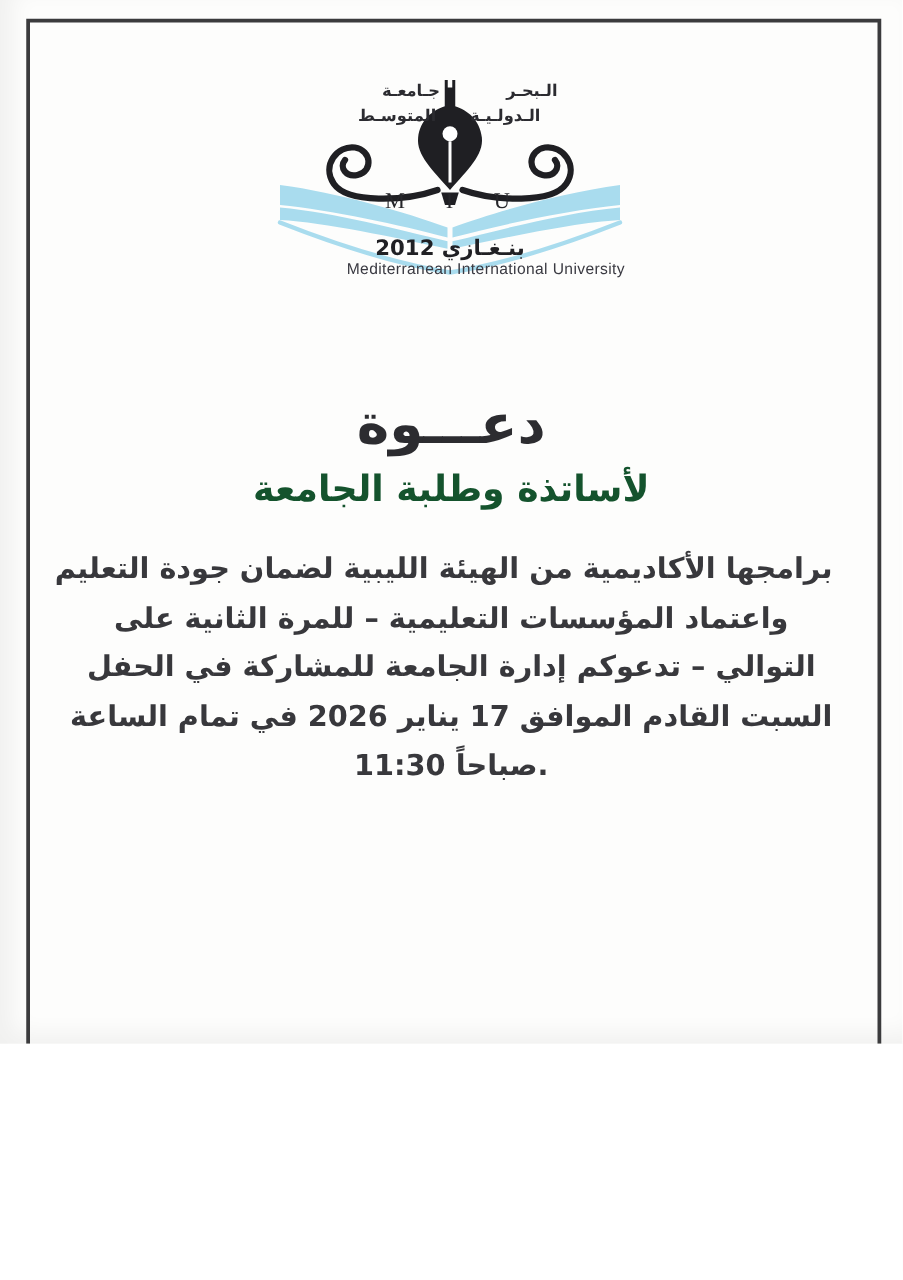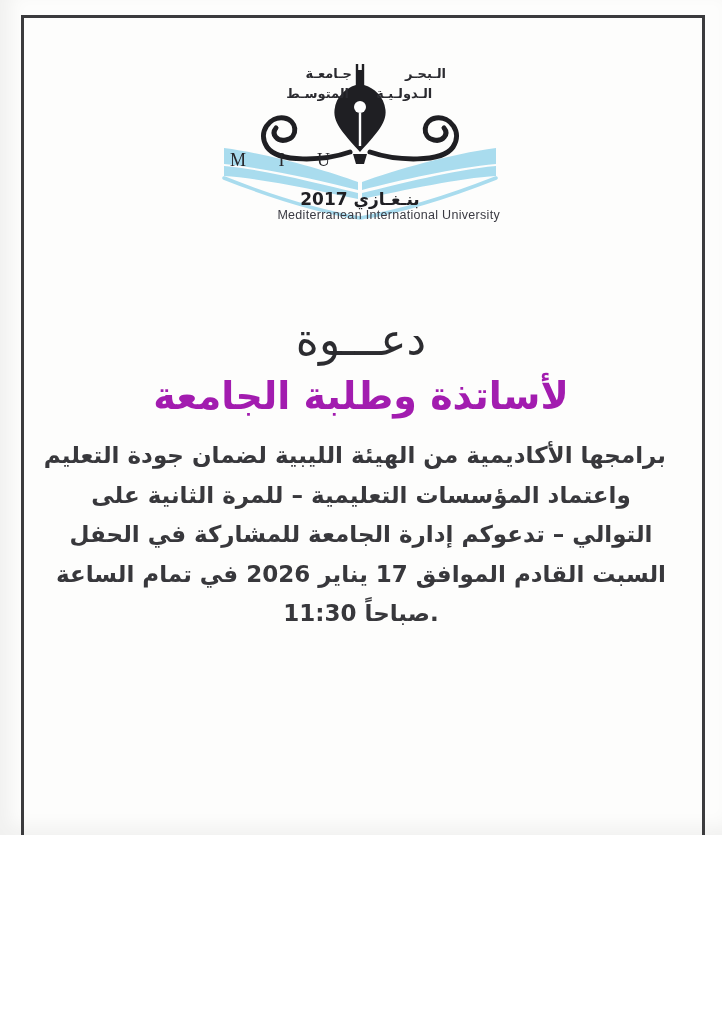--- a/index.html
+++ b/index.html
@@ -14,41 +14,41 @@
   }
   
   .logo{position:absolute;left:220px;top:62px;width:280px;height:164px;}
   .logo-art{position:absolute;left:0;top:0;width:280px;height:164px;}
   .ar-name{position:absolute;font-size:13px;font-weight:700;color:#2b2b30;white-space:nowrap;}
   .r1l{top:4px;right:148px;}
   .r1r{top:4px;left:153px;margin-left:32px;}
   .r2l{top:24px;right:151px;}
   .r2r{top:24px;left:156px;}
   .miu{
-    position:absolute;top:88px;left:0;width:100%;text-align:left;
+    position:absolute;top:88px;left:0;width:100%;text-align:center;
     font-family:"Liberation Serif","DejaVu Serif",serif;font-size:18px;color:#26262a;
     letter-spacing:14px;text-indent:10px;font-weight:500;
   }
   .city{
     position:absolute;top:127px;left:0;width:100%;text-align:center;
     font-size:17px;font-weight:700;color:#202024;
   }
   .eng{
     position:absolute;top:146px;left:0;width:100%;text-align:right;
     font-family:"Liberation Sans","DejaVu Sans",sans-serif;
     font-size:12.5px;color:#3a3a42;letter-spacing:0.3px;white-space:nowrap;
   }
   
   .title{
     position:absolute;top:314px;left:0;width:722px;text-align:center;
-    font-size:44px;font-weight:400;color:#2c2c30;
+    font-size:44px;font-weight:700;color:#2c2c30;
   }
   .subtitle{
     position:absolute;top:374px;left:0;width:722px;text-align:center;
-    font-size:38px;font-weight:700;color:#a21caf;
+    font-size:29px;font-weight:700;color:#14532d;
   }
   .body-block{
     position:absolute;top:436px;left:56px;width:610px;text-align:center;
   }
   .line{
     font-size:23px;font-weight:700;line-height:39.5px;color:#38383c;white-space:nowrap;
   }
   .closing{
     position:absolute;top:780px;left:0;width:722px;text-align:center;
     font-size:23px;font-weight:700;color:#38383c;
@@ -89,21 +89,21 @@
         <path d="M133,92 L147,92 L144,102 L136,102 Z" fill="#1f1f23"></path>
       </g>
     </svg>
 
     <span class="ar-name r1l" dir="rtl">جـامعـة</span>
     <span class="ar-name r1r" dir="rtl">الـبحـر</span>
     <span class="ar-name r2l" dir="rtl">المتوسـط</span>
     <span class="ar-name r2r" dir="rtl">الـدولـيـة</span>
 
     <div class="miu">M I U</div>
-    <div class="city" dir="rtl">بنـغـازي 2017</div>
+    <div class="city" dir="rtl">بنـغـازي 2012</div>
     <div class="eng">Mediterranean International University</div>
   </div>
 
   <div class="title" dir="rtl">دعـــوة</div>
 
   <div class="subtitle" dir="rtl">لأساتذة وطلبة الجامعة</div>
 
   <div class="body-block" dir="rtl">
     <div class="line" dir="rtl">برامجها الأكاديمية من الهيئة الليبية لضمان جودة التعليم</div>
     <div class="line" dir="rtl">واعتماد المؤسسات التعليمية – للمرة الثانية على</div>

